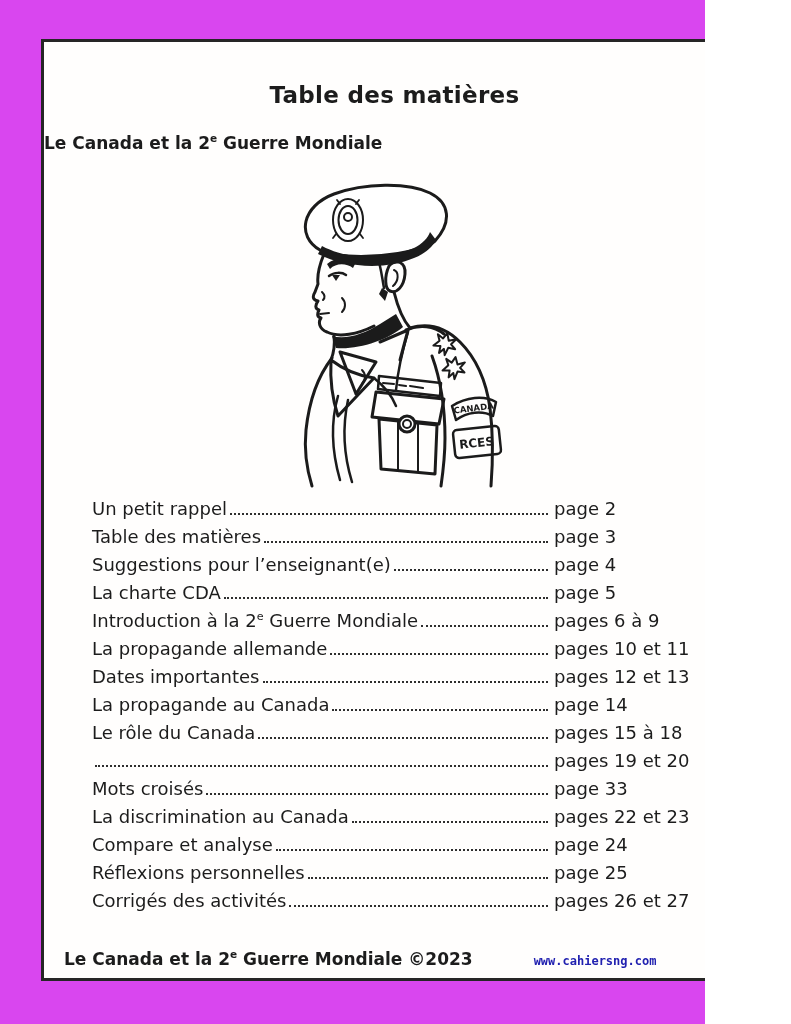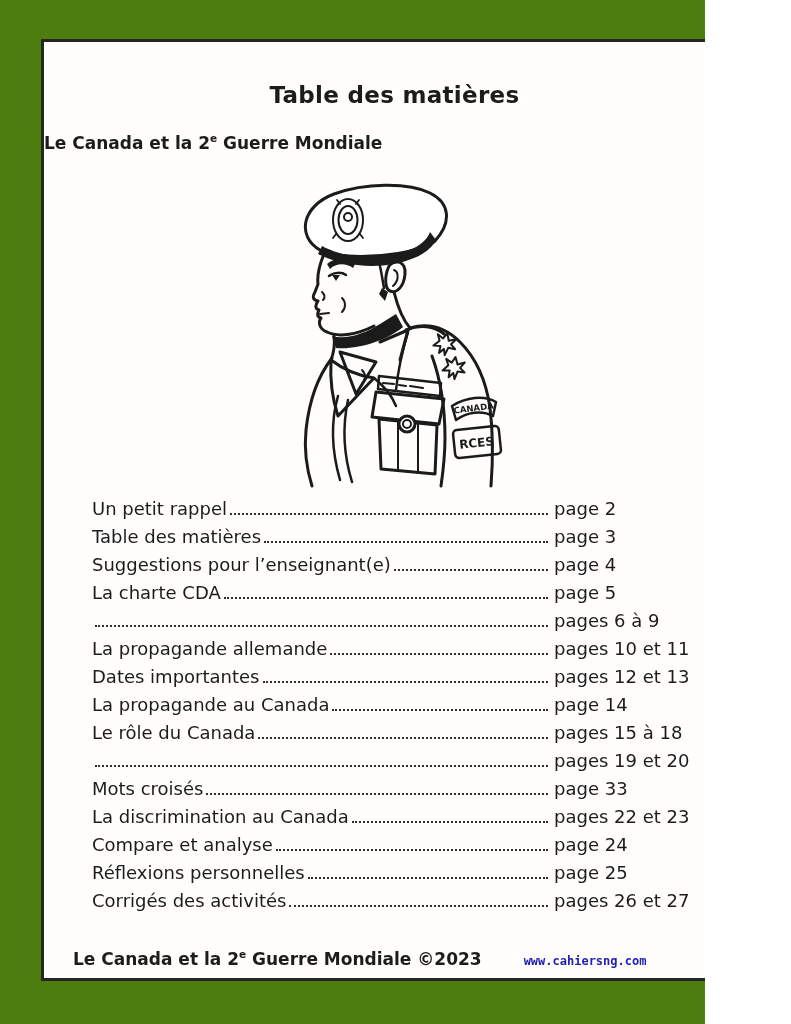--- a/index.html
+++ b/index.html
@@ -1,18 +1,18 @@
 <!DOCTYPE html>
 <html><head>
 <meta charset="utf-8">
 <style>
   * { margin:0; padding:0; box-sizing:border-box; }
   html,body { background:#ffffff; }
   .canvas {
-    position:relative; width:705px; height:1024px; background:#4d7c0f;
+    position:relative; width:705px; height:1024px; background:#d946ef;
     font-family:"DejaVu Sans", sans-serif; color:#1c1c1c; overflow:hidden;padding-left:32px;
   }
   .frame {
     position:absolute; left:41px; top:39px; width:707px; height:942px;
     border:3px solid #262626; background:#fffefd;
   }
   .doc-title {
     position:absolute; top:40px; left:0; right:0; text-align:center;
     font-size:23px; font-weight:700; letter-spacing:0.3px;
   }
@@ -31,22 +31,22 @@
     display:flex; align-items:center; height:28px; font-size:18px;
     white-space:nowrap;
   }
   .toc-label { flex:none; }
   .dots {
     flex:1; height:0; border-bottom:2px dotted #2e2e2e;
     margin:0 6px 0 3px; transform:translateY(6px);
   }
   .toc-page { flex:none; width:152px; text-align:left; }
   .footer {
-    position:absolute; left:29px; right:23px; bottom:9px;
-    display:flex; align-items:baseline; font-size:17px; font-weight:700;gap:10px;
+    position:absolute; left:20px; right:23px; bottom:9px;
+    display:flex; align-items:baseline; font-size:17px; font-weight:700;
   }
   .footer-site {
     margin-left:auto; margin-right:56px; color:#2121b0;
     font-family:"DejaVu Sans Mono", monospace; font-size:12px; font-weight:700;
     cursor:pointer;
   }
   .footer-page { font-weight:400; font-size:15px; }
   svg text {
     font-family:"DejaVu Sans", sans-serif; fill:#1b1b1b; stroke:none; font-weight:700;
   }
@@ -161,20 +161,21 @@
         <span class="toc-label"><span>Suggestions pour l’enseignant(e)</span><sup></sup><span></span></span>
         <span class="dots"></span>
         <span class="toc-page">page 4</span>
       </div>
       <div class="toc-row">
         <span class="toc-label"><span>La charte CDA</span><sup></sup><span></span></span>
         <span class="dots"></span>
         <span class="toc-page">page 5</span>
       </div>
       <div class="toc-row">
+        <span class="toc-label"><span>Introduction à la 2</span><sup>e</sup><span> Guerre Mondiale</span></span>
         <span class="dots"></span>
         <span class="toc-page">pages 6 à 9</span>
       </div>
       <div class="toc-row">
         <span class="toc-label"><span>La propagande allemande</span><sup></sup><span></span></span>
         <span class="dots"></span>
         <span class="toc-page">pages 10 et 11</span>
       </div>
       <div class="toc-row">
         <span class="toc-label"><span>Dates importantes</span><sup></sup><span></span></span>

